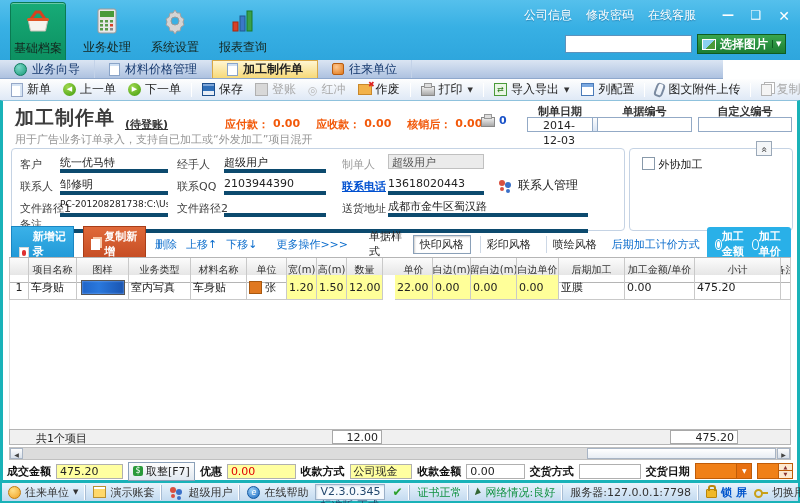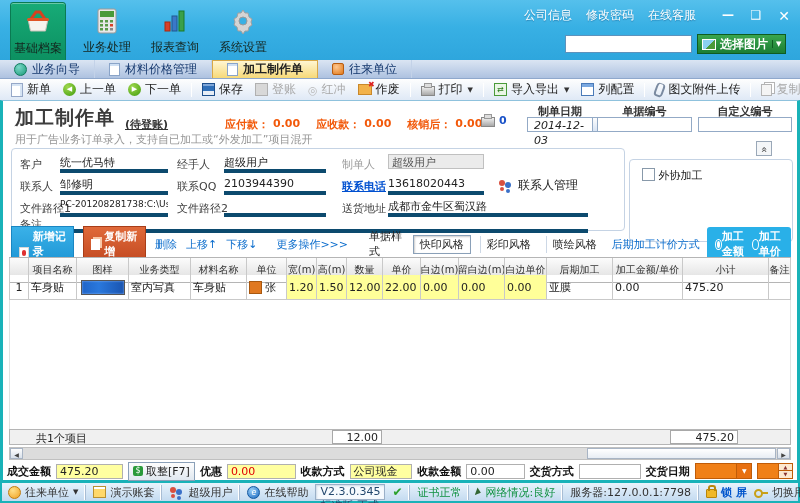--- a/index.html
+++ b/index.html
@@ -20,21 +20,21 @@
   .wbtn{color:#fff;font-weight:bold;cursor:pointer;width:16px;text-align:center;font-size:12px;}
   .wbtn.close{font-size:14px;}
   .hdr-search{position:absolute;top:34px;left:565px;display:flex;align-items:center;}
   .search-box{width:125px;height:16px;background:#fff;border:1px solid #5d92bc;}
   .pick-btn{margin-left:5px;height:18px;display:flex;align-items:center;gap:4px;padding:0 4px;
             background:linear-gradient(180deg,#3aa64e,#1b7e33);border:1px solid #0e5c20;color:#fff;font-weight:bold;font-size:12px;cursor:pointer;}
   .i-pic{display:inline-block;width:12px;height:9px;border:1px solid #fff;
          background:linear-gradient(135deg,#8ad0f0 55%,#4a9a3a 55%);}
   .pick-dd{border-left:1px solid #0e5c20;padding-left:3px;font-size:7px;}
   
-  .tabbar{position:absolute;top:60px;left:0;width:800px;height:18px;
+  .tabbar{position:absolute;top:60px;left:0;width:723px;height:18px;
           background:linear-gradient(180deg,#dbe5f3,#aec2e0);border-bottom:1px solid #8fa8cc;display:flex;align-items:stretch;}
   .tab{display:flex;align-items:center;gap:5px;padding:0 14px;color:#15386e;cursor:pointer;border-right:1px solid #c3d2e8;white-space:nowrap;}
   .tab.active{background:linear-gradient(180deg,#fff6d2,#f7d978);border:1px solid #d8a848;border-bottom:none;color:#222;font-weight:bold;}
   .t-wiz{display:inline-block;width:11px;height:11px;border-radius:50%;border:1px solid #0f7a5c;
          background:radial-gradient(circle at 35% 30%,#7ad8c8,#1a9a78);}
   .t-doc{display:inline-block;width:9px;height:11px;background:#fff;border:1px solid #8aa4c8;box-shadow:inset 0 2px 0 #cfe0f4;}
   .t-org{display:inline-block;width:10px;height:10px;border-radius:2px;border:1px solid #b85c10;
          background:radial-gradient(circle at 35% 30%,#ffc890,#e07818);}
   
   .toolbar{position:absolute;top:79px;left:0;width:800px;height:21px;
@@ -74,21 +74,21 @@
   .print-cnt b{color:#1a52c8;font-size:11px;}
   .fld-lab{position:absolute;top:3px;font-size:11px;color:#333;font-weight:bold;text-align:center;}
   .fld-box{position:absolute;top:16px;height:15px;background:#fff;border:1px solid #93aac6;font-size:11px;line-height:15px;padding-left:3px;box-sizing:border-box;}
   .combo{display:flex;}
   .combo .cval{flex:1;padding-left:2px;}
   .combo .cdd{width:13px;border-left:1px solid #93aac6;background:linear-gradient(#fdfdfd,#d8e4f4);
               font-size:6px;text-align:center;line-height:13px;cursor:pointer;}
   .doc-sub{position:absolute;left:12px;top:31px;font-size:11px;color:#969696;}
   
   .form-left{position:absolute;left:8px;top:47px;width:612px;height:81px;border:1px solid #c5d3e4;border-radius:4px;}
-  .form-right{position:absolute;left:626px;top:58px;width:162px;height:81px;border:1px solid #c5d3e4;border-radius:4px;}
+  .form-right{position:absolute;left:626px;top:47px;width:162px;height:81px;border:1px solid #c5d3e4;border-radius:4px;}
   .collapse-btn{position:absolute;left:753px;top:40px;width:14px;height:13px;background:#f4f6f8;border:1px solid #9aa8b8;
                 text-align:center;cursor:pointer;z-index:3;}
   .collapse-btn::before{content:"«";display:inline-block;transform:rotate(90deg);font-size:10px;line-height:11px;color:#333;}
   .flab{position:absolute;font-size:11px;color:#404040;white-space:nowrap;}
   .flab.dis{color:#9a9a9a;}
   .flab.link{color:#0050d0;font-weight:bold;text-decoration:underline;cursor:pointer;}
   .fval{position:absolute;font-size:11px;color:#222;border-bottom:4px solid #0c4a6e;height:14px;white-space:nowrap;overflow:hidden;}
   .fval.boxed{background:#ebebeb;border:1px solid #c0c0c0;color:#555;height:15px;line-height:15px;padding-left:3px;box-sizing:border-box;}
   .manage-btn{position:absolute;left:486px;top:28px;display:flex;align-items:center;gap:5px;font-size:12px;cursor:pointer;}
   .i-users{position:relative;width:15px;height:11px;}
@@ -119,21 +119,21 @@
   .g-head,.g-row{display:flex;}
   .g-head{height:17px;background:linear-gradient(180deg,#fcfcfc,#e6e6e6);border-top:1px solid #b5b5b5;}
   .g-head .gc{border-bottom:1px solid #b5b5b5;font-size:10px;color:#333;justify-content:center;}
   .g-row{height:18px;background:#fff;}
   .g-row .gc{border-bottom:1px solid #c9c9c9;}
   .gc{box-sizing:border-box;border-right:1px solid #c9c9c9;border-left:none;display:flex;align-items:center;
       padding:12px 2px;white-space:nowrap;overflow:hidden;}
   .gc:first-child{border-left:1px solid #c9c9c9;}
   .gc.y{background:#ffff99;}
   .c0{width:20px;justify-content:center;} .c1{width:48px;} .c2{width:52px;justify-content:center;} .c3{width:62px;}
-  .c4{width:56px;} .c5{width:40px;} .c6{width:30px;} .c7{width:30px;} .c8{width:36px;} .c9{width:38px;}
+  .c4{width:56px;} .c5{width:40px;} .c6{width:30px;} .c7{width:30px;} .c8{width:36px;} .c9{width:38px;margin-left:12px;}
   .c10{width:38px;} .c11{width:46px;} .c12{width:42px;} .c13{width:66px;} .c14{width:70px;} .c15{width:86px;} .c16{flex:1;}
   .thumb{width:42px;height:13px;border:1px solid #555;cursor:pointer;
          background:linear-gradient(90deg,#1f64c8 0%,#2a78dc 40%,#1a54b0 100%);box-shadow:inset 0 0 2px #9cc4ff;}
   .swatch{display:inline-block;width:11px;height:11px;background:#e07820;border:1px solid #a85810;margin-right:3px;}
   .g-empty{height:137px;border-left:1px solid #e2e2e2;border-right:1px solid #e2e2e2;background:#fff;}
   
   .totals{position:absolute;left:6px;top:328px;right:6px;height:16px;background:#f0f0f0;
           border:1px solid #b5b5b5;box-sizing:border-box;font-size:11px;}
   .tot-count{position:absolute;left:26px;top:1px;}
   .tot-box{position:absolute;top:0;height:14px;background:#fff;border:1px solid #a8a8a8;box-sizing:border-box;
@@ -224,35 +224,35 @@
               </g>
               <rect x="15" y="16" width="3" height="2.5" fill="#d84028"></rect>
               <rect x="15" y="20" width="3" height="2.5" fill="#888"></rect>
             </svg>
         </span>
         <span class="nlab">业务处理</span>
       </div>
       <div class="nav-item">
         <span class="nico">
           <svg width="26" height="26" viewBox="0 0 26 26">
+              <path d="M13 2 l2 3 h3 l1 4 3 2 -1 3 1 3 -3 2 -1 4 h-3 l-2 3 -2 -3 h-3 l-1 -4 -3 -2 1 -3 -1 -3 3 -2 1 -4 h3 z" fill="#d4d4d4" stroke="#a0a0a0"></path>
+              <circle cx="13" cy="13" r="4" fill="#38b0e4" stroke="#9a9a9a"></circle>
+            </svg>
+        </span>
+        <span class="nlab">系统设置</span>
+      </div>
+      <div class="nav-item">
+        <span class="nico">
+          <svg width="26" height="26" viewBox="0 0 26 26">
               <rect x="3" y="14" width="5" height="9" fill="#d84028" stroke="#a82810"></rect>
               <rect x="10" y="8" width="5" height="15" fill="#3a78c8" stroke="#20588f"></rect>
               <rect x="17" y="3" width="5" height="20" fill="#3aa04a" stroke="#1a7a2a"></rect>
             </svg>
         </span>
         <span class="nlab">报表查询</span>
-      </div>
-      <div class="nav-item">
-        <span class="nico">
-          <svg width="26" height="26" viewBox="0 0 26 26">
-              <path d="M13 2 l2 3 h3 l1 4 3 2 -1 3 1 3 -3 2 -1 4 h-3 l-2 3 -2 -3 h-3 l-1 -4 -3 -2 1 -3 -1 -3 3 -2 1 -4 h3 z" fill="#d4d4d4" stroke="#a0a0a0"></path>
-              <circle cx="13" cy="13" r="4" fill="#38b0e4" stroke="#9a9a9a"></circle>
-            </svg>
-        </span>
-        <span class="nlab">系统设置</span>
       </div>
     </div>
 
     <div class="hdr-links">
       <span class="hlink">公司信息</span>
       <span class="hlink">修改密码</span>
       <span class="hlink">在线客服</span>
       <span class="wbtns">
         <span class="wbtn">—</span>
         <span class="wbtn">❑</span>
@@ -361,21 +361,21 @@
         <span class="gap"></span>
       <span>核销后：</span>
         <span>0.00</span>
     </div>
     <div class="print-cnt">
       <span class="i i-print"></span>
       <b>0</b>
     </div>
 
     <div class="fld-lab" style="left:524px;width:66px;">制单日期</div>
-    <div class="fld-box combo" style="left:524px;width:80px;padding-left:4px;font-style:italic;">
+    <div class="fld-box combo" style="left:524px;width:80px;padding-left:13px;">
       <span class="cval">2014-12-03</span>
       <span class="cdd">▼</span>
     </div>
     <div class="fld-lab" style="left:594px;width:95px;">单据编号</div>
     <div class="fld-box" style="left:594px;width:95px;"></div>
     <div class="fld-lab" style="left:695px;width:94px;">自定义编号</div>
     <div class="fld-box" style="left:695px;width:94px;"></div>
 
     <div class="doc-sub">用于广告业务订单录入，支持自已加工或“外发加工”项目混开</div>
 

